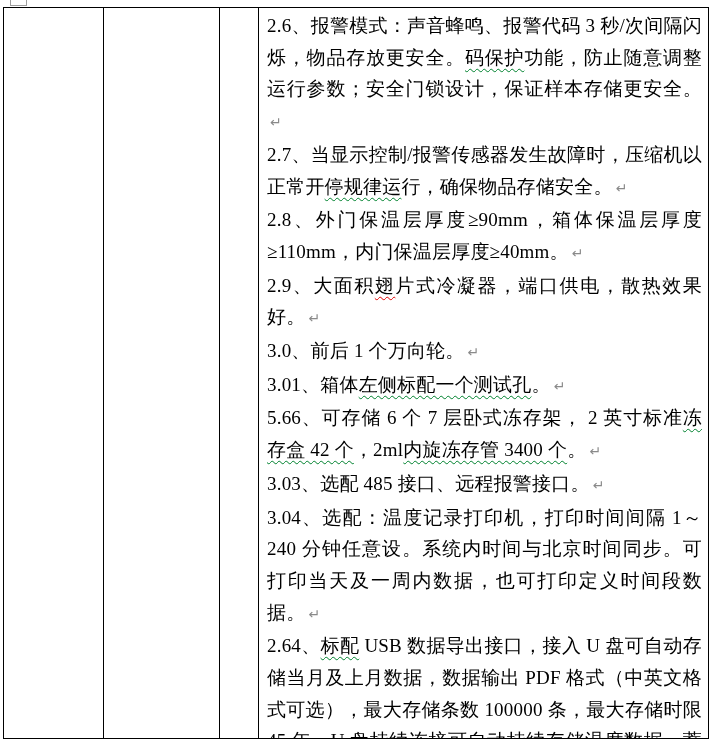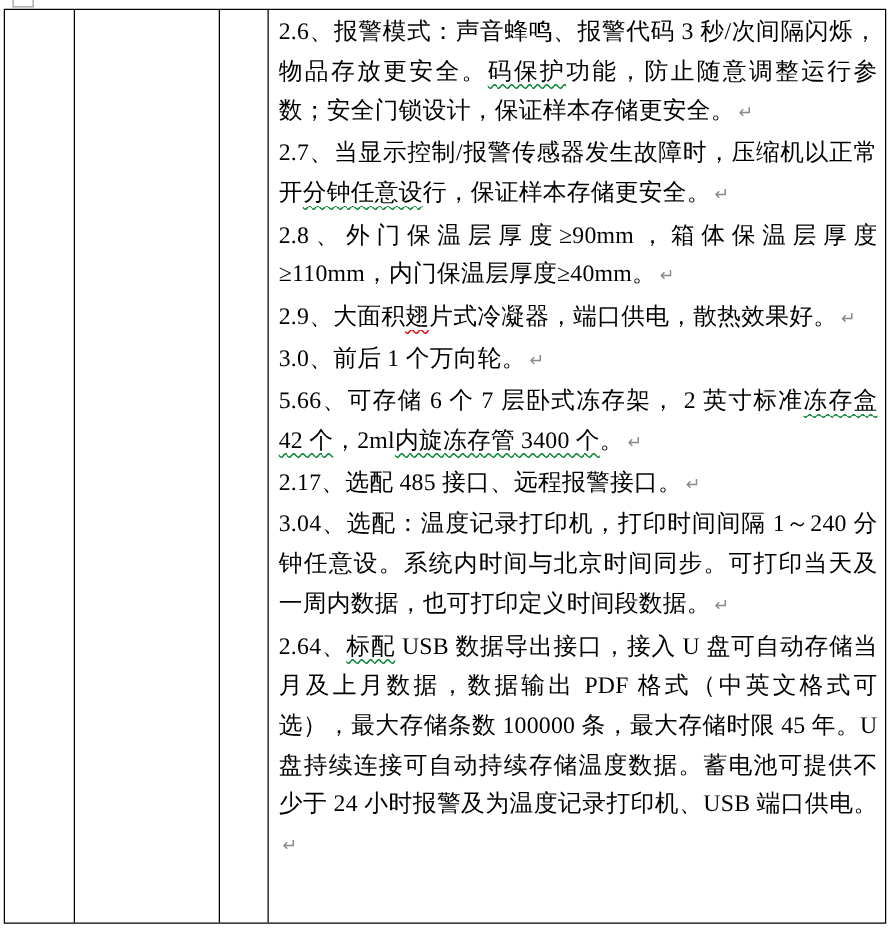--- a/index.html
+++ b/index.html
@@ -16,20 +16,21 @@
     border:1px solid #9e9e9e;background:#fff;
     box-sizing:border-box;
   }
   .doc-table{
     position:absolute;left:3px;top:7px;
     width:706px;height:732px;
     border:1px solid #000;
     box-sizing:border-box;
     display:flex;
     background:#fff;
+    padding-left:44px;
   }
   .cell{box-sizing:border-box;height:100%;}
   .c1{width:56px;border-right:1px solid #000;}
   .c2{width:116px;border-right:1px solid #000;}
   .c3{width:39px;border-right:1px solid #000;}
   .c4{flex:1;padding:2px 6px 0 8px;overflow:hidden;}
   .para{
     font-size:19px;
     line-height:31.7px;
     color:#000;
@@ -61,22 +62,23 @@
 <body>
 
 <div class="table-handle"></div>
 
 <div class="doc-table">
   <div class="cell c1"></div>
   <div class="cell c2"></div>
   <div class="cell c3"></div>
   <div class="cell c4" id="spec-text-cell">
       <div class="para"><span>2.6、报警模式：声音蜂鸣、报警代码 3 秒/次间隔闪烁，物品存放更安全。</span><span class="sq-green">码保护</span><span>功能，防止随意调整运行参数；安全门锁设计，保证样本存储更安全。</span><span class="pmark">↵</span></div>
-      <div class="para"><span>2.7、当显示控制/报警传感器发生故障时，压缩机以正常开</span><span class="sq-green">分钟任意设</span><span>行，保证样本存储更安全。</span><span class="pmark">↵</span></div>
+      <div class="para"><span>2.7、当显示控制/报警传感器发生故障时，压缩机以正常开</span><span class="sq-green">停规律运</span><span>行，确保物品存储安全。</span><span class="pmark">↵</span></div>
       <div class="para"><span>2.8、外门保温层厚度≥90mm，箱体保温层厚度≥110mm，内门保温层厚度≥40mm。</span><span class="pmark">↵</span></div>
       <div class="para"><span>2.9、大面积</span><span class="sq-red">翅</span><span>片式冷凝器，端口供电，散热效果好。</span><span class="pmark">↵</span></div>
       <div class="para"><span>3.0、前后 1 个万向轮。</span><span class="pmark">↵</span></div>
+      <div class="para"><span>3.01、箱体</span><span class="sq-green">左侧标配一个测试孔</span><span>。</span><span class="pmark">↵</span></div>
       <div class="para"><span>5.66、可存储 6 个 7 层卧式冻存架， 2 英寸标准</span><span class="sq-green">冻存盒 42 个</span><span>，2ml</span><span class="sq-green">内旋冻存管 3400 个</span><span>。</span><span class="pmark">↵</span></div>
-      <div class="para"><span>2.17、选配 485 接口、远程报警接口。</span><span class="pmark">↵</span></div>
+      <div class="para"><span>3.03、选配 485 接口、远程报警接口。</span><span class="pmark">↵</span></div>
       <div class="para"><span>3.04、选配：温度记录打印机，打印时间间隔 1～240 分钟任意设。系统内时间与北京时间同步。可打印当天及一周内数据，也可打印定义时间段数据。</span><span class="pmark">↵</span></div>
       <div class="para"><span>2.64、</span><span class="sq-green">标配</span><span> USB 数据导出接口，接入 U 盘可自动存储当月及上月数据，数据输出 PDF 格式（中英文格式可选），最大存储条数 100000 条，最大存储时限 45 年。U 盘持续连接可自动持续存储温度数据。蓄电池可提供不少于 24 小时报警及为温度记录打印机、USB 端口供电。</span><span class="pmark">↵</span></div>
     </div>
 </div>
 
 </body></html>

